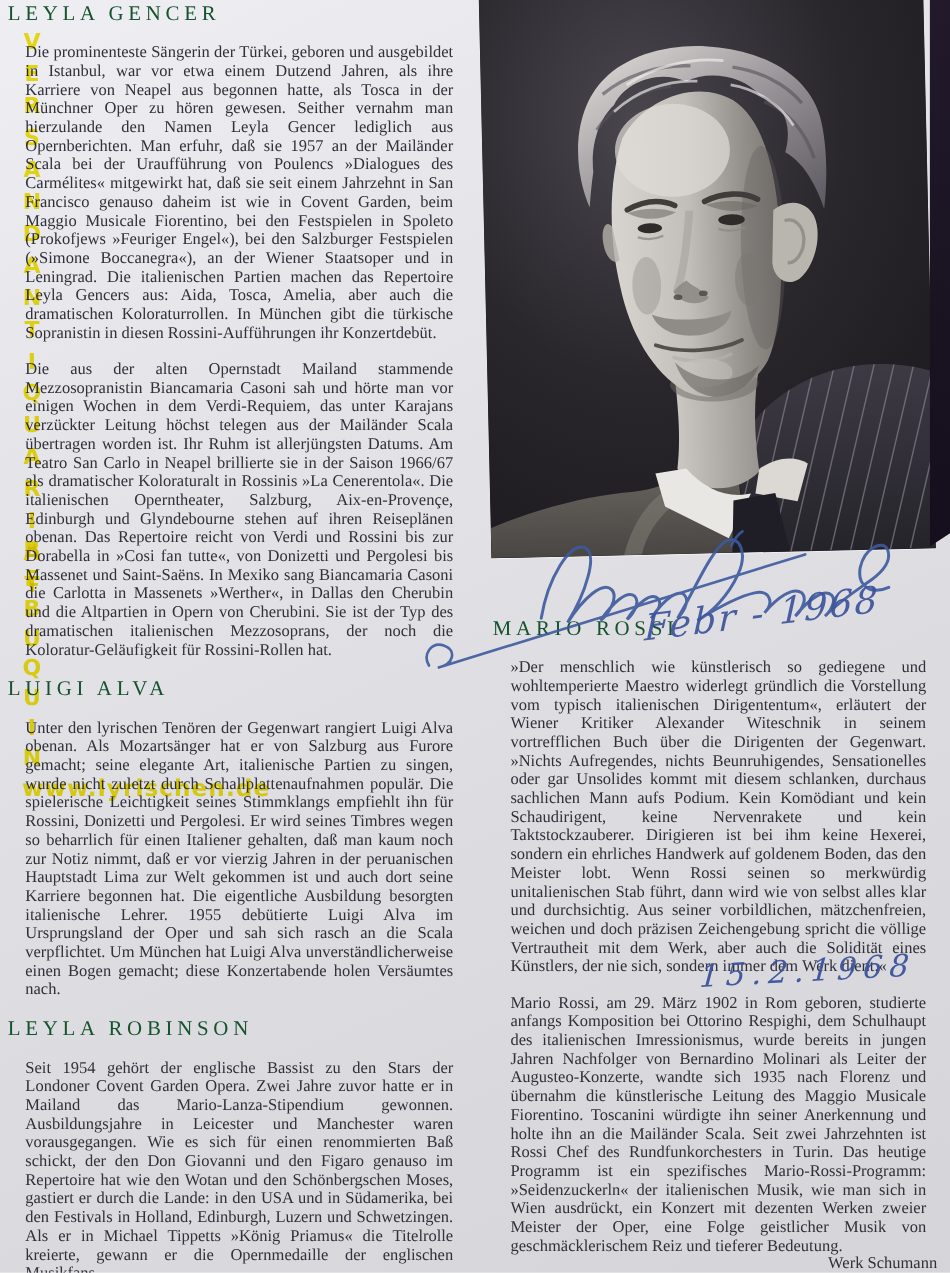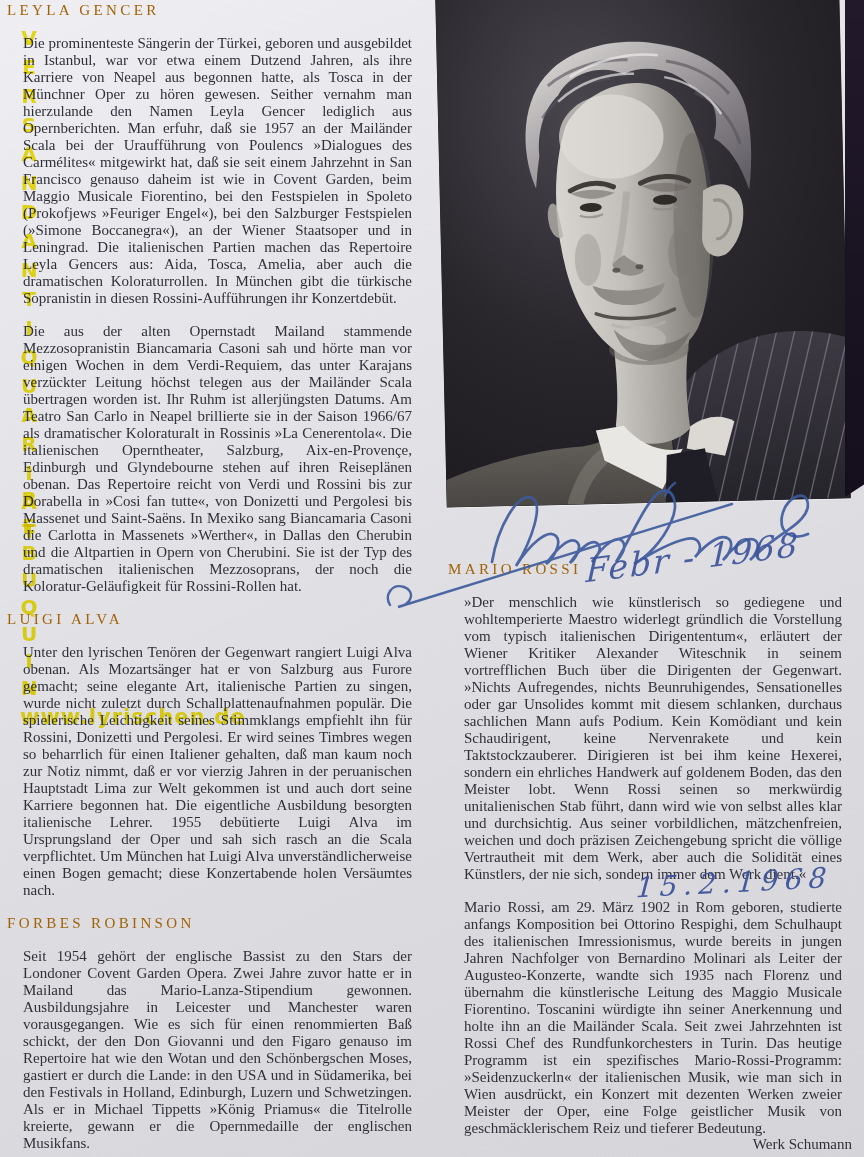--- a/index.html
+++ b/index.html
@@ -6,22 +6,22 @@
   body{
     width:864px;height:1157px;overflow:hidden;position:relative;
     background:linear-gradient(155deg,#efeef2 0%,#e6e5e9 25%,#dddce0 60%,#d5d4d8 100%);
     font-family:"Liberation Serif","DejaVu Serif",serif;
     color:#30303a;
   }
   .col{position:absolute;}
   #col-left{left:7px;top:2px;width:421px;}
   #col-right{left:448px;top:561px;width:410px;}
   h2{
-    font-size:15px;font-weight:normal;letter-spacing:0.225em;
-    color:#a16207;margin:10px 0 4px 0;
+    font-size:19px;font-weight:normal;letter-spacing:0.225em;
+    color:#14532d;margin:10px 0 4px 0;
   }
   #col-left h2.first{margin-top:0;}
   #col-right h2{margin:0 0 10px 0;}
   p.body{
     margin:16px;font-size:15px;line-height:17px;text-align:justify;
     text-justify:inter-word;
   }
   p.body + p.body{margin-top:9px;}
   .byline{
     font-size:15px;line-height:17px;text-align:right;margin-top:-17px;padding-right:6px;
@@ -163,21 +163,21 @@
   </svg>
 </div>
 <div id="edge-strip"></div>
 
 <div id="col-left" class="col">
   <h2 class="first">LEYLA GENCER</h2>
   <p class="body">Die prominenteste Sängerin der Türkei, geboren und ausgebildet in Istanbul, war vor etwa einem Dutzend Jahren, als ihre Karriere von Neapel aus begonnen hatte, als Tosca in der Münchner Oper zu hören gewesen. Seither vernahm man hierzulande den Namen Leyla Gencer lediglich aus Opernberichten. Man erfuhr, daß sie 1957 an der Mailänder Scala bei der Uraufführung von Poulencs »Dialogues des Carmélites« mitgewirkt hat, daß sie seit einem Jahrzehnt in San Francisco genauso daheim ist wie in Covent Garden, beim Maggio Musicale Fiorentino, bei den Festspielen in Spoleto (Prokofjews »Feuriger Engel«), bei den Salzburger Festspielen (»Simone Boccanegra«), an der Wiener Staatsoper und in Leningrad. Die italienischen Partien machen das Repertoire Leyla Gencers aus: Aida, Tosca, Amelia, aber auch die dramatischen Koloraturrollen. In München gibt die türkische Sopranistin in diesen Rossini-Aufführungen ihr Konzertdebüt.</p>
   <p class="body">Die aus der alten Opernstadt Mailand stammende Mezzosopranistin Biancamaria Casoni sah und hörte man vor einigen Wochen in dem Verdi-Requiem, das unter Karajans verzückter Leitung höchst telegen aus der Mailänder Scala übertragen worden ist. Ihr Ruhm ist allerjüngsten Datums. Am Teatro San Carlo in Neapel brillierte sie in der Saison 1966/67 als dramatischer Koloraturalt in Rossinis »La Cenerentola«. Die italienischen Operntheater, Salzburg, Aix-en-Provençe, Edinburgh und Glyndebourne stehen auf ihren Reiseplänen obenan. Das Repertoire reicht von Verdi und Rossini bis zur Dorabella in »Cosi fan tutte«, von Donizetti und Pergolesi bis Massenet und Saint-Saëns. In Mexiko sang Biancamaria Casoni die Carlotta in Massenets »Werther«, in Dallas den Cherubin und die Altpartien in Opern von Cherubini. Sie ist der Typ des dramatischen italienischen Mezzosoprans, der noch die Koloratur-Geläufigkeit für Rossini-Rollen hat.</p>
   <h2>LUIGI ALVA</h2>
   <p class="body">Unter den lyrischen Tenören der Gegenwart rangiert Luigi Alva obenan. Als Mozartsänger hat er von Salzburg aus Furore gemacht; seine elegante Art, italienische Partien zu singen, wurde nicht zuletzt durch Schallplattenaufnahmen populär. Die spielerische Leichtigkeit seines Stimmklangs empfiehlt ihn für Rossini, Donizetti und Pergolesi. Er wird seines Timbres wegen so beharrlich für einen Italiener gehalten, daß man kaum noch zur Notiz nimmt, daß er vor vierzig Jahren in der peruanischen Hauptstadt Lima zur Welt gekommen ist und auch dort seine Karriere begonnen hat. Die eigentliche Ausbildung besorgten italienische Lehrer. 1955 debütierte Luigi Alva im Ursprungsland der Oper und sah sich rasch an die Scala verpflichtet. Um München hat Luigi Alva unverständlicherweise einen Bogen gemacht; diese Konzertabende holen Versäumtes nach.</p>
-  <h2>FORBES ROBINSON</h2>
+  <h2>LEYLA ROBINSON</h2>
   <p class="body">Seit 1954 gehört der englische Bassist zu den Stars der Londoner Covent Garden Opera. Zwei Jahre zuvor hatte er in Mailand das Mario-Lanza-Stipendium gewonnen. Ausbildungsjahre in Leicester und Manchester waren vorausgegangen. Wie es sich für einen renommierten Baß schickt, der den Don Giovanni und den Figaro genauso im Repertoire hat wie den Wotan und den Schönbergschen Moses, gastiert er durch die Lande: in den USA und in Südamerika, bei den Festivals in Holland, Edinburgh, Luzern und Schwetzingen. Als er in Michael Tippetts »König Priamus« die Titelrolle kreierte, gewann er die Opernmedaille der englischen Musikfans.</p>
 </div>
 
 <div id="col-right" class="col">
   <h2>MARIO ROSSI</h2>
   <p class="body">»Der menschlich wie künstlerisch so gediegene und wohltemperierte Maestro widerlegt gründlich die Vorstellung vom typisch italienischen Dirigententum«, erläutert der Wiener Kritiker Alexander Witeschnik in seinem vortrefflichen Buch über die Dirigenten der Gegenwart. »Nichts Aufregendes, nichts Beunruhigendes, Sensationelles oder gar Unsolides kommt mit diesem schlanken, durchaus sachlichen Mann aufs Podium. Kein Komödiant und kein Schaudirigent, keine Nervenrakete und kein Taktstockzauberer. Dirigieren ist bei ihm keine Hexerei, sondern ein ehrliches Handwerk auf goldenem Boden, das den Meister lobt. Wenn Rossi seinen so merkwürdig unitalienischen Stab führt, dann wird wie von selbst alles klar und durchsichtig. Aus seiner vorbildlichen, mätzchenfreien, weichen und doch präzisen Zeichengebung spricht die völlige Vertrautheit mit dem Werk, aber auch die Solidität eines Künstlers, der nie sich, sondern immer dem Werk dient.«</p>
   <p class="body">Mario Rossi, am 29. März 1902 in Rom geboren, studierte anfangs Komposition bei Ottorino Respighi, dem Schulhaupt des italienischen Imressionismus, wurde bereits in jungen Jahren Nachfolger von Bernardino Molinari als Leiter der Augusteo-Konzerte, wandte sich 1935 nach Florenz und übernahm die künstlerische Leitung des Maggio Musicale Fiorentino. Toscanini würdigte ihn seiner Anerkennung und holte ihn an die Mailänder Scala. Seit zwei Jahrzehnten ist Rossi Chef des Rundfunkorchesters in Turin. Das heutige Programm ist ein spezifisches Mario-Rossi-Programm: »Seidenzuckerln« der italienischen Musik, wie man sich in Wien ausdrückt, ein Konzert mit dezenten Werken zweier Meister der Oper, eine Folge geistlicher Musik von geschmäcklerischem Reiz und tieferer Bedeutung.</p>
   <div class="byline">Werk Schumann</div>
 </div>
 

